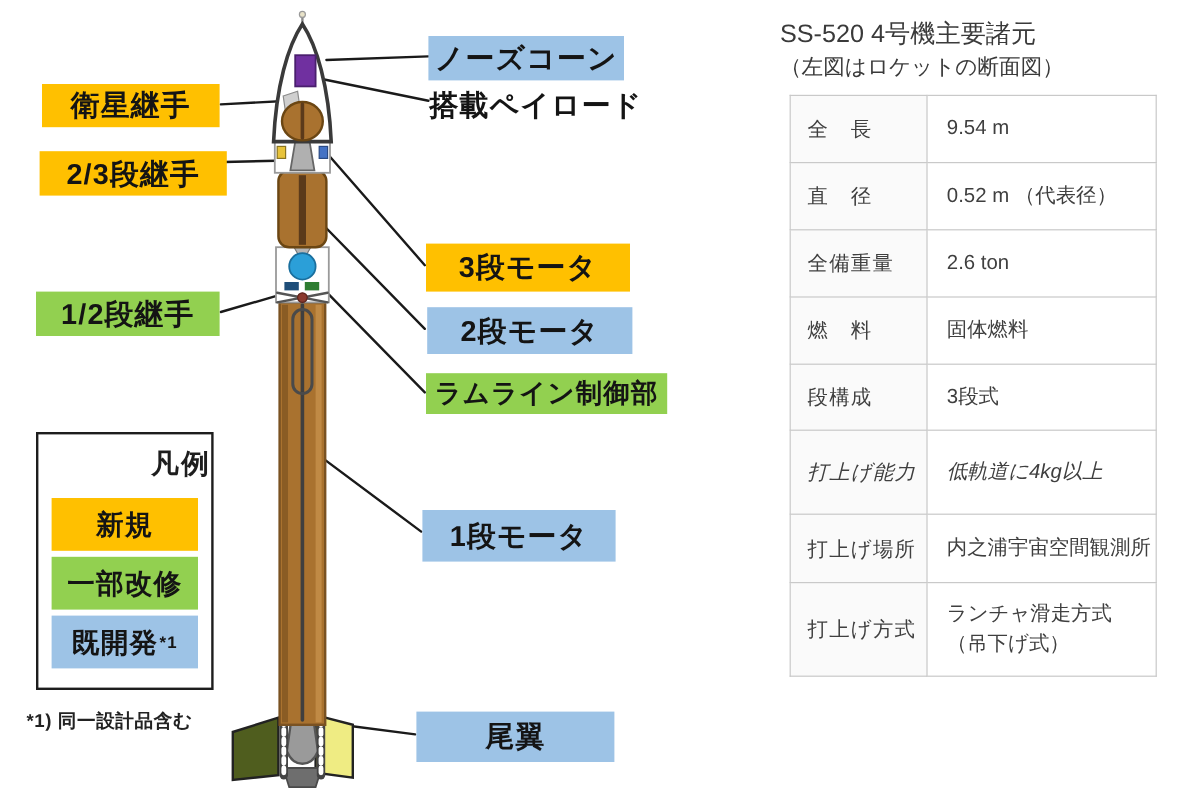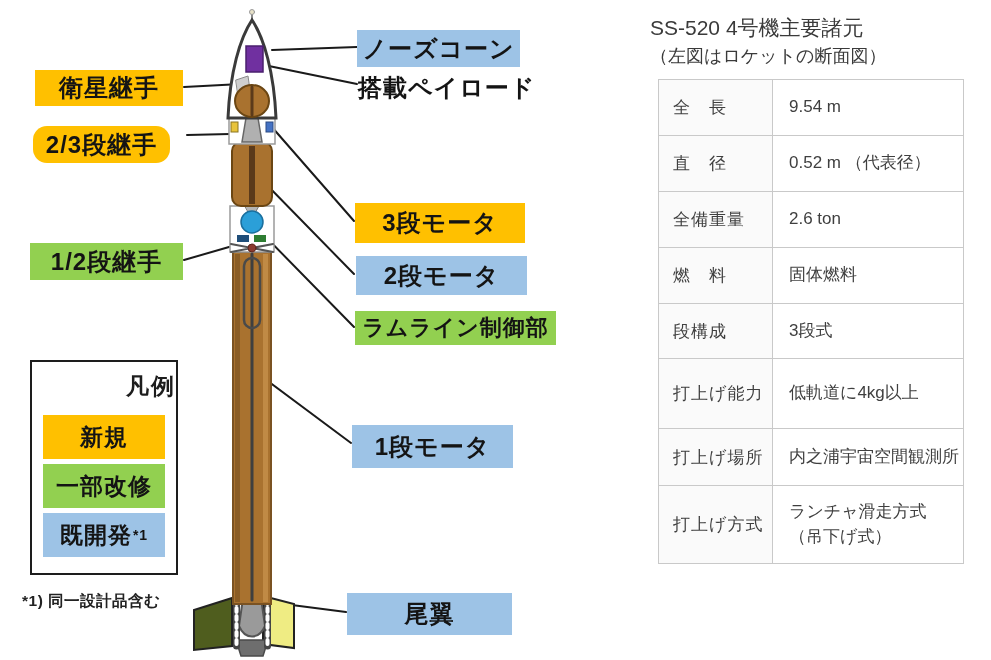--- a/index.html
+++ b/index.html
@@ -102,21 +102,21 @@
       <rect x="246" y="46" width="17" height="26" fill="#7030A0" stroke="#4a1f6e" stroke-width="1.5"></rect>
       <path d="M236,80 L248,76 L250,90 L238,94 Z" fill="#cfcfcf" stroke="#8a8a8a" stroke-width="1"></path>
       <ellipse cx="252" cy="101" rx="17" ry="16" fill="#A9722F" stroke="#6B4613" stroke-width="2"></ellipse>
       <line x1="252" y1="87" x2="252" y2="115" stroke="#5B3A1A" stroke-width="3"></line>
     </g>
   </svg>
 
   <div class="callout c-blue" style="left:357px;top:30px;width:163px;height:37px;">ノーズコーン</div>
   <div class="callout c-orange" style="left:35px;top:70px;width:148px;height:36px;">衛星継手</div>
   <div class="callout c-plain" style="left:358px;top:72px;width:180px;height:32px;">搭載ペイロード</div>
-  <div class="callout c-orange" style="left:33px;top:126px;width:137px;height:37px;border-radius:14px;">2/3段継手</div>
+  <div class="callout c-orange" style="left:33px;top:126px;width:156px;height:37px;">2/3段継手</div>
   <div class="callout c-green" style="left:30px;top:243px;width:153px;height:37px;">1/2段継手</div>
   <div class="callout c-orange" style="left:355px;top:203px;width:170px;height:40px;">3段モータ</div>
   <div class="callout c-blue" style="left:356px;top:256px;width:171px;height:39px;text-align:right;">2段モータ</div>
   <div class="callout c-green" style="left:355px;top:311px;width:201px;height:34px;font-size:22px;">ラムライン制御部</div>
   <div class="callout c-blue" style="left:352px;top:425px;width:161px;height:43px;">1段モータ</div>
   <div class="callout c-blue" style="left:347px;top:593px;width:165px;height:42px;">尾翼</div>
 
   <div class="legend-box">
     <div class="legend-title">凡例</div>
     <div class="legend-item c-orange">
@@ -150,21 +150,21 @@
         <td class="v">2.6 ton</td>
       </tr>
       <tr style="height:56px;">
         <td class="k">燃　料</td>
         <td class="v">固体燃料</td>
       </tr>
       <tr style="height:55px;">
         <td class="k">段構成</td>
         <td class="v">3段式</td>
       </tr>
-      <tr style="height:70px;">
+      <tr style="height:70px;font-style:italic;">
         <td class="k">打上げ能力</td>
         <td class="v">低軌道に4kg以上</td>
       </tr>
       <tr style="height:57px;">
         <td class="k">打上げ場所</td>
         <td class="v">内之浦宇宙空間観測所</td>
       </tr>
       <tr style="height:78px;">
         <td class="k">打上げ方式</td>
         <td class="v">ランチャ滑走方式

